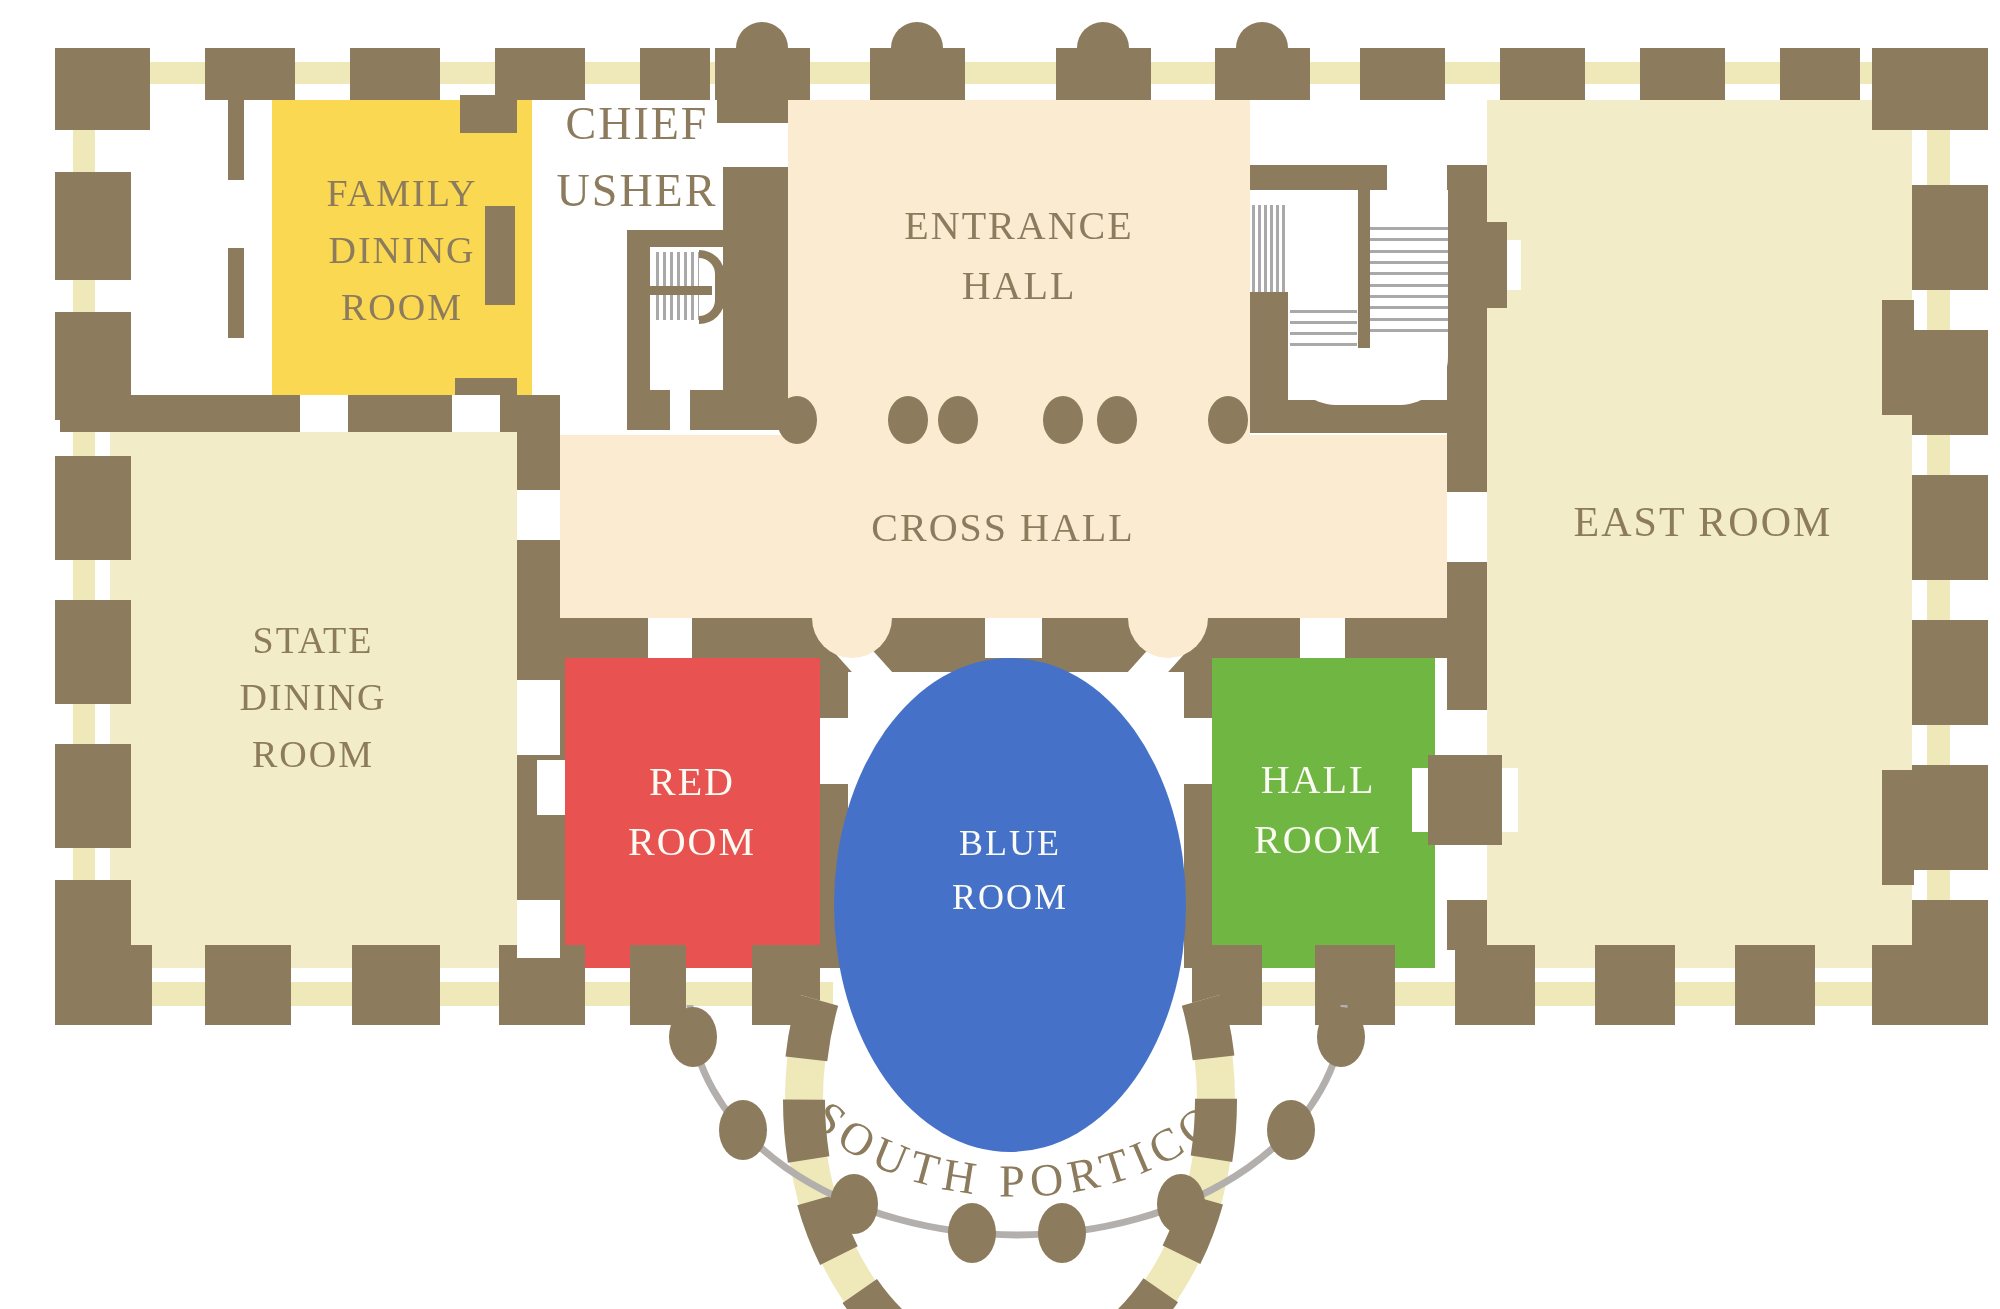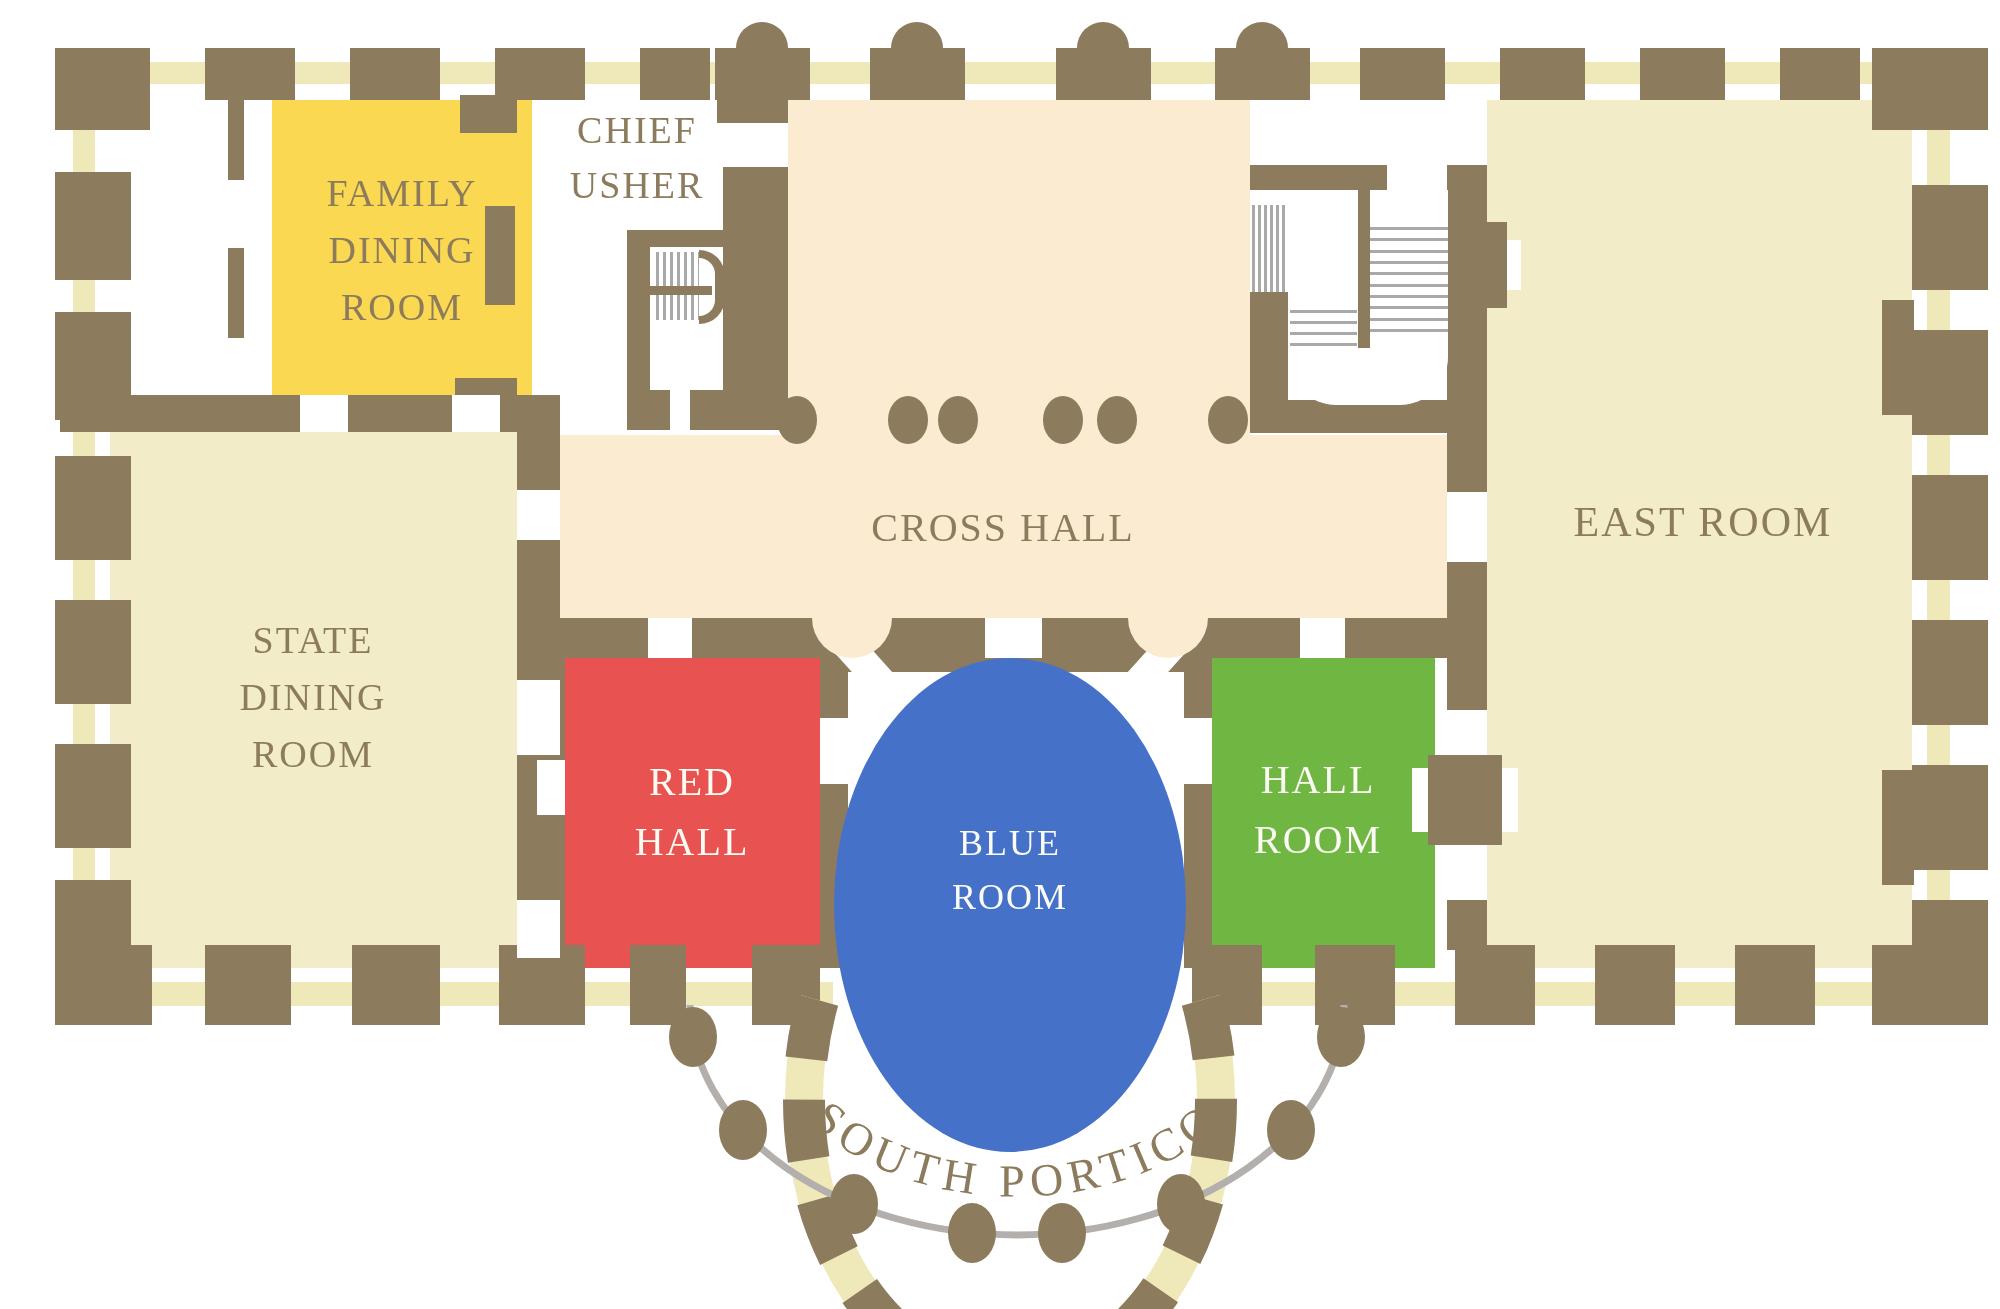--- a/index.html
+++ b/index.html
@@ -210,26 +210,28 @@
     <text font-size="46" letter-spacing="7" font-family="Liberation Serif, DejaVu Serif, serif" fill="#8C7B5C">
       <textPath href="#portico-text-path" startOffset="50%" text-anchor="middle">SOUTH PORTICO</textPath>
     </text>
   </svg>
 
   <div class="abs" style="left: 834px; top: 658px; width: 352px; height: 494px; border-radius: 50%; background-color: rgb(69, 114, 200);"></div>
 
   <div class="room-label" style="left:402px;top:250px;font-size:38px;">FAMILY
 DINING
 ROOM</div>
-  <div class="room-label" style="left:637px;top:158px;font-size:38px;line-height:1.45;">CHIEF
+  <div class="room-label" style="left:637px;top:158px;font-size:46px;line-height:1.45;">CHIEF
 USHER</div>
+  <div class="room-label" style="left:1019px;top:256px;font-size:40px;">ENTRANCE
+HALL</div>
   <div class="room-label" style="left:1703px;top:522px;font-size:42px;">EAST ROOM</div>
   <div class="room-label" style="left:1003px;top:528px;font-size:40px;">CROSS HALL</div>
   <div class="room-label" style="left:313px;top:697px;font-size:38px;">STATE
 DINING
 ROOM</div>
   <div class="room-label light" style="left:692px;top:812px;font-size:40px;">RED
-HALL</div>
+ROOM</div>
   <div class="room-label light" style="left:1010px;top:870px;font-size:36px;">BLUE
 ROOM</div>
   <div class="room-label light" style="left:1318px;top:810px;font-size:40px;">HALL
 ROOM</div>
 </div>
 
 </body></html>

